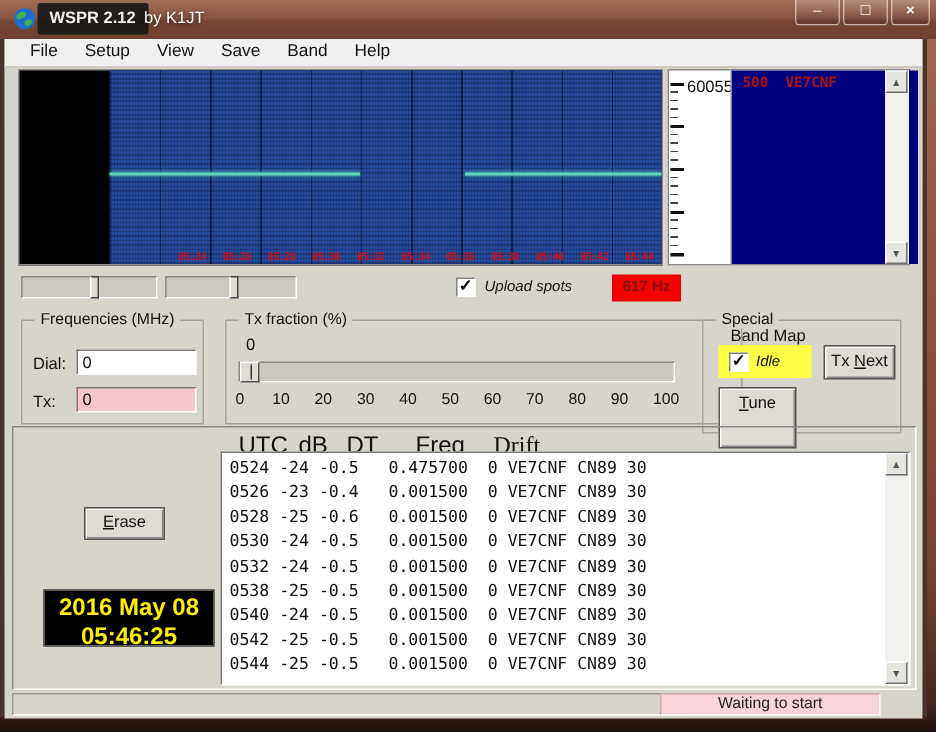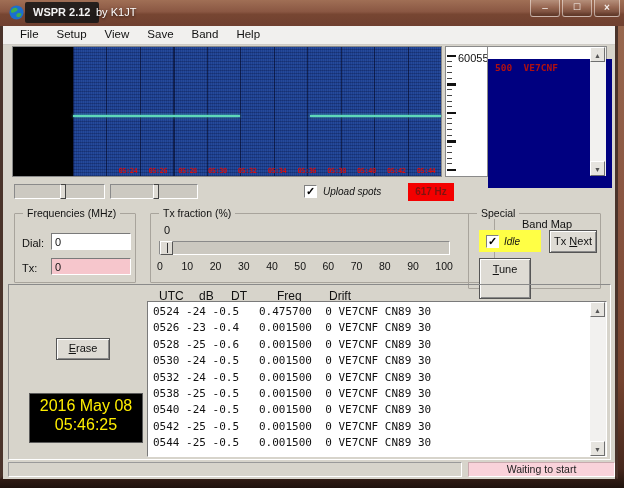--- a/index.html
+++ b/index.html
@@ -55,28 +55,28 @@
   .ticks-minor { position:absolute; left:1px; top:8px; width:5px; height:118px;
     background:repeating-linear-gradient(180deg,#444 0 1px, transparent 1px 5.7px); }
   .ticks-major { position:absolute; left:1px; top:8px; width:9px; height:116px;
     background:repeating-linear-gradient(180deg,#111 0 2px, transparent 2px 28.5px); }
   .scale-labels { position:absolute; left:12px; top:5px; height:125px; display:flex;
     flex-direction:row; justify-content:center; }
   .scale-label { font-size:11px; color:#111; height:12px; line-height:12px; }
   
   .bandmap-wrap { position:absolute; left:484px; top:1px; width:120px; height:131px;
     border:1px solid #8a8a8a; background:#fff; }
-  .bandmap { position:absolute; left:0; top:0; width:124px; height:129px; background:#000080;margin-top:12px; }
+  .bandmap { position:absolute; left:0; top:0; width:124px; height:129px; background:#000080; }
   .bandmap-entry { position:absolute; left:7px; top:3px; color:#b01010; font-size:9.5px;
     font-weight:bold; font-family:"DejaVu Sans Mono", monospace; white-space:pre; }
   .vscroll { position:absolute; right:0; top:0; width:16px; bottom:0; background:#f2f1ef; }
   .scroll-btn { position:absolute; left:0; width:15px; height:15px; background:#e6e4df;
     text-align:center; font-size:7px; color:#555; line-height:15px; }
   .scroll-up { top:0; } .scroll-down { bottom:0; }
-  .bandmap-title { position:absolute; left:484px; top:157px; width:120px; text-align:center;
+  .bandmap-title { position:absolute; left:484px; top:157px; width:120px; text-align:left;
     font-size:11px; color:#111;margin-top:16px; }
   
   .hslider { position:absolute; top:139px; height:15px; background:#ccc9c1; }
   .hs-1 { left:11px; width:91px; } .hs-2 { left:107px; width:88px; }
   .hs-handle { position:absolute; top:-1px; width:6px; height:15px; background:#dedbd4;
     border:1px solid #444; border-left-color:#fff; }
   
   .checkbox { width:13px; height:13px; background:#fff; border:1px solid;
     border-color:#808080 #fff #fff #808080; font-size:11px; line-height:11px; text-align:center;
     color:#000; font-weight:bold; }
@@ -106,35 +106,35 @@
   .idle-wrap { position:absolute; left:10px; top:16px; width:62px; height:22px; background:#ffff45;
     display:flex; align-items:center; gap:5px; padding-left:7px; }
   .btn { background:#dedbd4; border:1px solid #555; box-shadow:inset 1px 1px 0 #fff, inset -1px -1px 0 #8a8a8a;
     font-size:11px; color:#111; text-align:center; position:absolute; line-height:20px; }
   .btn-txnext { left:80px; top:16px; width:48px; height:23px; }
   .btn-tune { left:10px; top:44px; width:52px; height:41px; }
   u { text-decoration:underline; }
   
   .bottom-panel { position:absolute; left:5px; top:239px; width:603px; height:176px;
     border:1px solid; border-color:#8a8a8a #fff #fff #8a8a8a; }
-  .col-header { position:absolute; top:4px; font-size:12px; color:#111; }
+  .col-header { position:absolute; top:4px; font-size:16px; color:#111; }
   .decodes-box { position:absolute; left:138px; top:16px; width:460px; height:156px; background:#fff;
     border:1px solid; border-color:#7a7a7a #fff #fff #7a7a7a; }
   .decode-rows { position:absolute; left:0; top:0; right:16px; bottom:0; overflow:hidden;
     padding:2px 0 0 5px; }
   .decode-row { font-family:"DejaVu Sans Mono", monospace; font-size:11px; line-height:16.4px;
     color:#111; white-space:pre; }
   .btn-erase { left:47px; top:53px; width:54px; height:22px; line-height:19px; }
-  .clock { position:absolute; left:20px; top:108px; width:114px; height:50px; background:#000;
-    border:1px solid #5a5a5a; text-align:center; color:#ffee00; font-weight:normal; font-size:16px; }
+  .clock { position:absolute; left:20px; top:108px; width:114px; height:38px; background:#000;
+    border:1px solid #5a5a5a; text-align:center; color:#ffee00; font-weight:bold; font-size:16px; }
   .clock-date { margin-top:3px; } .clock-time { margin-top:1px; }
   
   .status-left { position:absolute; left:5px; top:417px; width:454px; height:15px;
     border:1px solid; border-color:#9a9a9a #fff #fff #9a9a9a; }
-  .status-right { position:absolute; left:465px; top:417px; width:147px; height:15px;
+  .status-right { position:absolute; left:437px; top:417px; width:147px; height:15px;
     border:1px solid; border-color:#c9a9ae #fff #fff #c9a9ae; background:#f9d2da;
     font-size:10.5px; color:#222; text-align:center; line-height:13px; }
 </style>
 </head>
 <body>
 
 <div class="window">
 
   <div class="titlebar">
     <svg class="app-icon" viewBox="0 0 16 16">
@@ -258,21 +258,21 @@
       </div>
       <div class="btn btn-txnext"><span>Tx </span><u>N</u><span>ext</span></div>
       <div class="btn btn-tune"><span></span><u>T</u><span>une</span></div>
     </div>
 
     <div class="bottom-panel">
       <span class="col-header" style="left:150px;">UTC</span>
       <span class="col-header" style="left:190px;">dB</span>
       <span class="col-header" style="left:222px;">DT</span>
       <span class="col-header" style="left:268px;">Freq</span>
-      <span class="col-header" style="left:320px;">Drift</span>
+      <span class="col-header" style="left:320px;font-family:Liberation Serif, serif;">Drift</span>
 
       <div class="decodes-box">
         <div class="decode-rows">
             <div class="decode-row">0524 -24 -0.5   0.475700  0 VE7CNF CN89 30</div>
             <div class="decode-row">0526 -23 -0.4   0.001500  0 VE7CNF CN89 30</div>
             <div class="decode-row">0528 -25 -0.6   0.001500  0 VE7CNF CN89 30</div>
             <div class="decode-row">0530 -24 -0.5   0.001500  0 VE7CNF CN89 30</div>
             <div class="decode-row">0532 -24 -0.5   0.001500  0 VE7CNF CN89 30</div>
             <div class="decode-row">0538 -25 -0.5   0.001500  0 VE7CNF CN89 30</div>
             <div class="decode-row">0540 -24 -0.5   0.001500  0 VE7CNF CN89 30</div>

